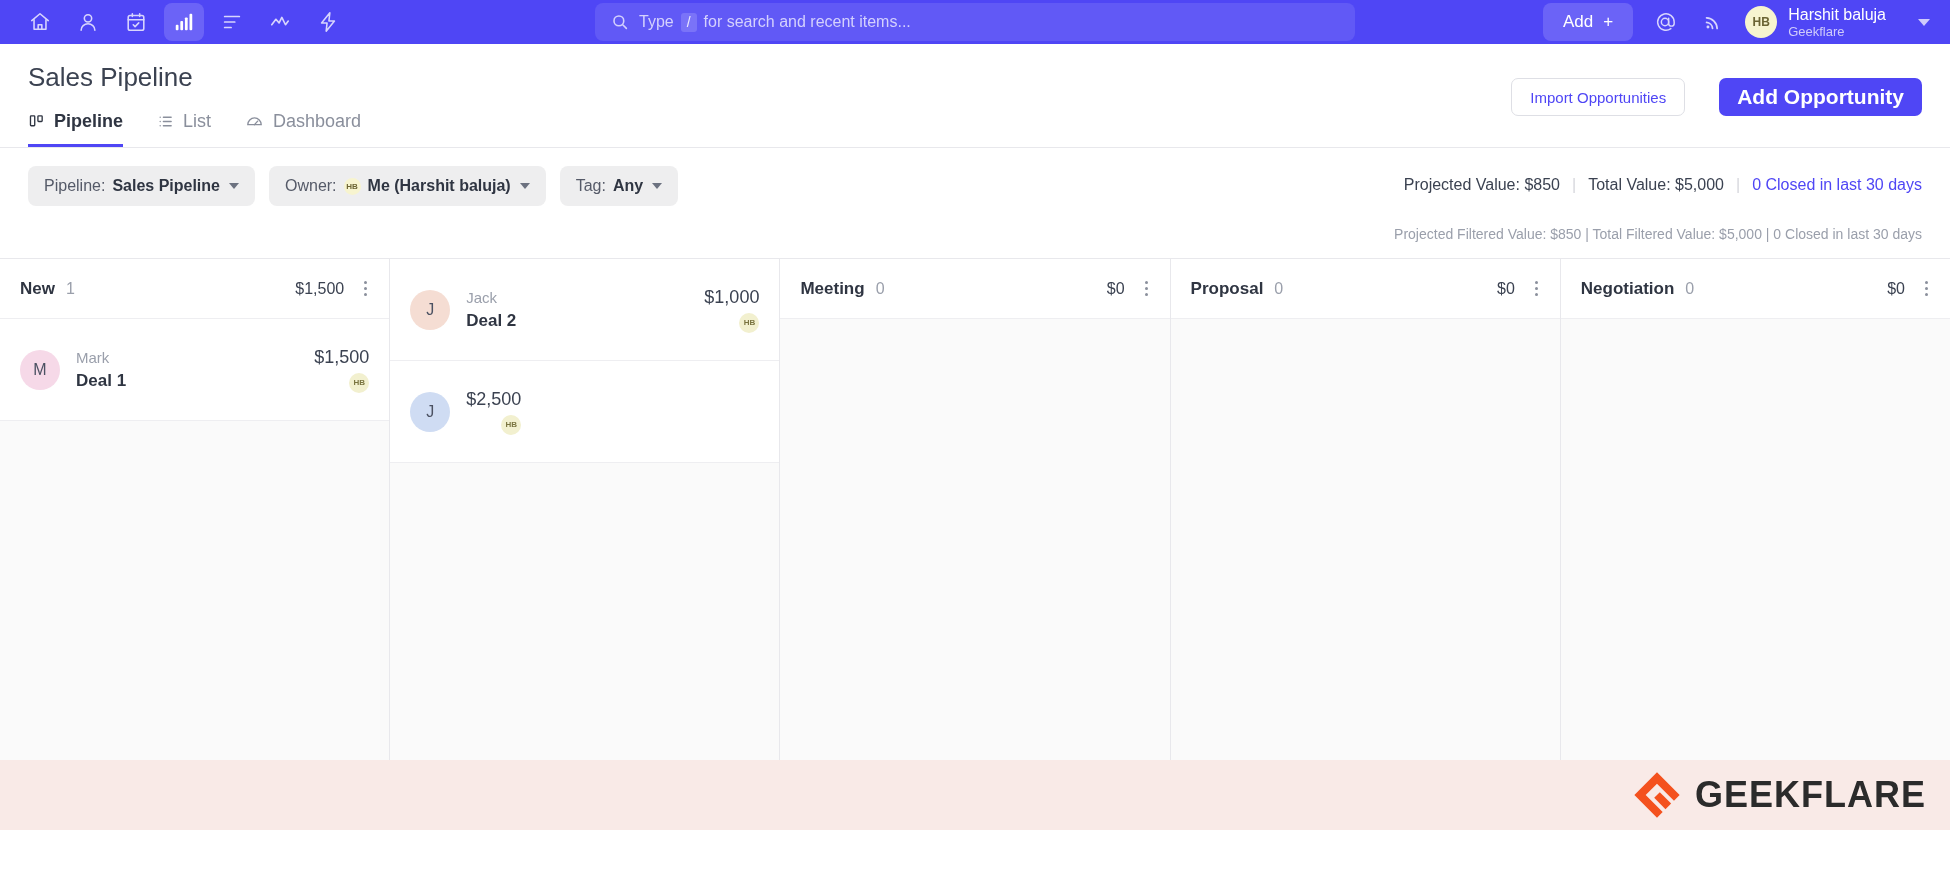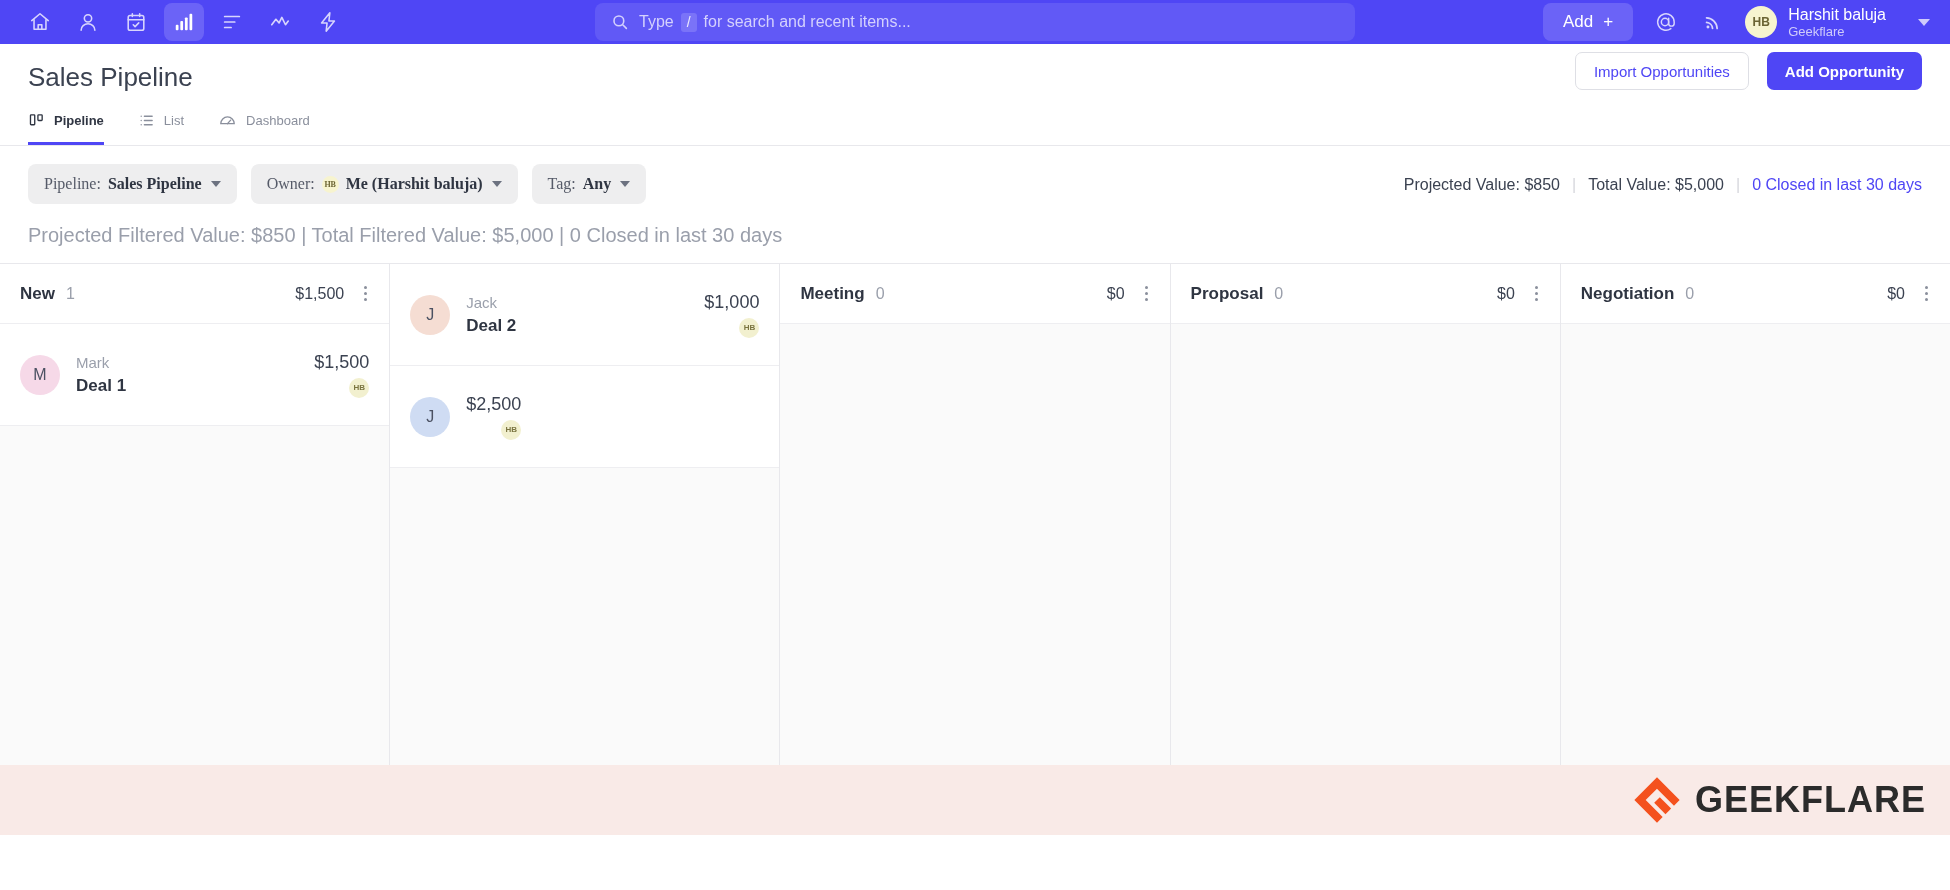--- a/index.html
+++ b/index.html
@@ -129,57 +129,57 @@
   .tabs {
     display: flex;
     gap: 34px;
     margin-top: 18px;
   }
   .tab {
     display: flex;
     align-items: center;
     gap: 9px;
     padding-bottom: 12px;
-    font-size: 13px;
+    font-size: 18px;
     color: #8a8f9c;
     cursor: pointer;
     border-bottom: 3px solid transparent;
   }
   .tab.active {
     color: #2f3542;
     font-weight: bold;
     border-bottom-color: #4f46f5;
   }
   .header-actions {
     position: absolute;
     right: 28px;
-    top: 8px;
+    top: 34px;
     display: flex;
     align-items: flex-start;
-    gap: 18px;
+    gap: 34px;
   }
   .btn-outline {
     background: #fff;
     border: 1px solid #dedfe5;
     color: #4f46f5;
     border-radius: 7px;
     height: 38px;
     padding: 0 18px;
     font-size: 15px;
     font-family: inherit;
     cursor: pointer;
   }
   .btn-primary {
     background: #4f46f5;
     border: none;
     color: #fff;
     border-radius: 7px;
     height: 38px;
     padding: 0 18px;
-    font-size: 15px;
+    font-size: 21px;
     font-family: inherit;
     font-weight: bold;
     cursor: pointer;
   }
   .header-stats {
     position: absolute;
     right: 28px;
     top: 132px;
     display: flex;
     align-items: center;
@@ -195,21 +195,20 @@
     color: #4f46f5;
     cursor: pointer;
   }
 
   
   .filter-bar {
     padding: 18px 28px 0 28px;
     display: flex;
     gap: 14px;
     align-items: center;
-    font-family: Liberation Serif, serif;
   }
   .chip {
     background: #eeeeef;
     border-radius: 8px;
     height: 40px;
     display: flex;
     align-items: center;
     gap: 7px;
     padding: 0 16px;
     font-size: 16px;
@@ -231,22 +230,23 @@
   .chev {
     width: 0; height: 0;
     border-left: 5px solid transparent;
     border-right: 5px solid transparent;
     border-top: 6px solid #6c7280;
     margin-left: 2px;
   }
 
   .filtered-summary {
     padding: 20px 28px 16px 28px;
-    font-size: 20px;
+    font-size: 14px;
     color: #9a9fab;
+    text-align: right;
   }
 
   
   .board {
     display: flex;
     height: 502px;
     border-top: 1px solid #e8e8ec;
   }
   .column {
     flex: 1 1 0;

